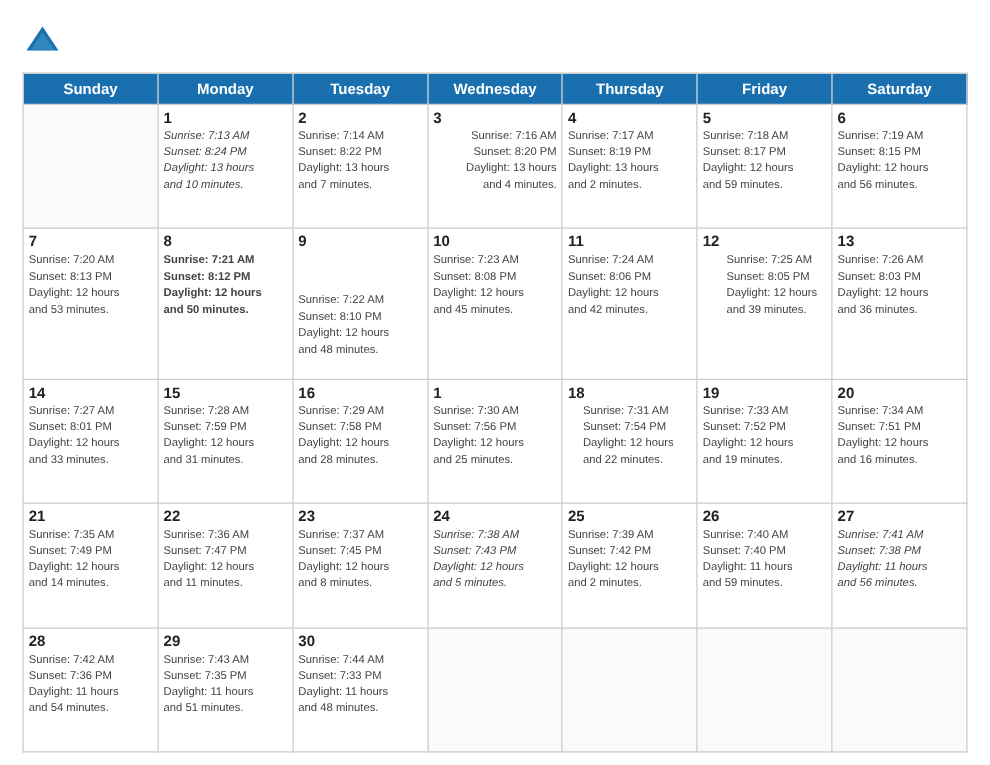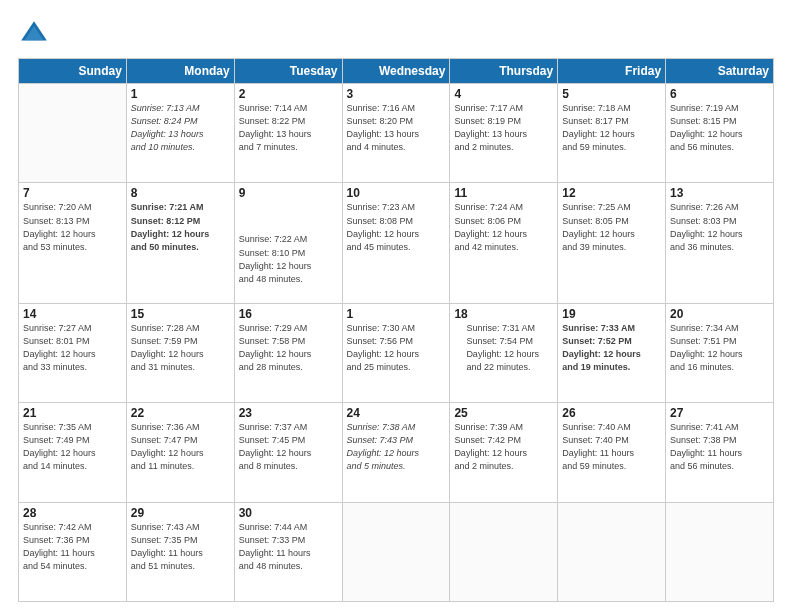--- a/index.html
+++ b/index.html
@@ -66,21 +66,21 @@
       width: 100%;
       flex: 1;
       table-layout: fixed;
     }
     .calendar th {
       background: #1a6faf;
       color: #fff;
       font-size: 12px;
       font-weight: bold;
       padding: 5px 4px;
-      text-align: right;
+      text-align: center;
       border: 1px solid #ccc;
     }
     .calendar td {
       border: 1px solid #ccc;
       vertical-align: top;
       padding: 3px 4px;
       font-size: 9.5px;
       color: #333;
       height: 88px;
     }
@@ -148,21 +148,21 @@
           </td>
           <td>
             <span class="day-num">2</span>
             <div class="day-info" style="white-space: pre-line;">Sunrise: 7:14 AM
 Sunset: 8:22 PM
 Daylight: 13 hours
 and 7 minutes.</div>
           </td>
           <td>
             <span class="day-num">3</span>
-            <div class="day-info" style="white-space: pre-line;">Sunrise: 7:16 AM
+            <div class="day-info" style="white-space: pre-line; text-align: right;">Sunrise: 7:16 AM
 Sunset: 8:20 PM
 Daylight: 13 hours
 and 4 minutes.</div>
           </td>
           <td>
             <span class="day-num">4</span>
             <div class="day-info" style="white-space: pre-line;">Sunrise: 7:17 AM
 Sunset: 8:19 PM
 Daylight: 13 hours
 and 2 minutes.</div>
@@ -213,21 +213,21 @@
           </td>
           <td>
             <span class="day-num">11</span>
             <div class="day-info" style="white-space: pre-line;">Sunrise: 7:24 AM
 Sunset: 8:06 PM
 Daylight: 12 hours
 and 42 minutes.</div>
           </td>
           <td>
             <span class="day-num">12</span>
-            <div class="day-info" style="white-space: pre-line;">Sunrise: 7:25 AM
+            <div class="day-info" style="white-space: pre-line; margin-left: 19px;">Sunrise: 7:25 AM
 Sunset: 8:05 PM
 Daylight: 12 hours
 and 39 minutes.</div>
           </td>
           <td>
             <span class="day-num">13</span>
             <div class="day-info" style="white-space: pre-line;">Sunrise: 7:26 AM
 Sunset: 8:03 PM
 Daylight: 12 hours
 and 36 minutes.</div>
@@ -264,21 +264,21 @@
           </td>
           <td>
             <span class="day-num">18</span>
             <div class="day-info" style="white-space: pre-line; margin-left: 12px;">Sunrise: 7:31 AM
 Sunset: 7:54 PM
 Daylight: 12 hours
 and 22 minutes.</div>
           </td>
           <td>
             <span class="day-num">19</span>
-            <div class="day-info" style="white-space: pre-line; font-weight: bold;">Sunrise: 7:33 AM
+            <div class="day-info" style="white-space: pre-line;">Sunrise: 7:33 AM
 Sunset: 7:52 PM
 Daylight: 12 hours
 and 19 minutes.</div>
           </td>
           <td>
             <span class="day-num">20</span>
             <div class="day-info" style="white-space: pre-line;">Sunrise: 7:34 AM
 Sunset: 7:51 PM
 Daylight: 12 hours
 and 16 minutes.</div>
@@ -322,21 +322,21 @@
           </td>
           <td>
             <span class="day-num">26</span>
             <div class="day-info" style="white-space: pre-line;">Sunrise: 7:40 AM
 Sunset: 7:40 PM
 Daylight: 11 hours
 and 59 minutes.</div>
           </td>
           <td>
             <span class="day-num">27</span>
-            <div class="day-info" style="white-space: pre-line;">Sunrise: 7:41 AM
+            <div class="day-info" style="white-space: pre-line; font-style: italic;">Sunrise: 7:41 AM
 Sunset: 7:38 PM
 Daylight: 11 hours
 and 56 minutes.</div>
           </td>
         </tr>
         <tr>
           <td>
             <span class="day-num">28</span>
             <div class="day-info" style="white-space: pre-line;">Sunrise: 7:42 AM
 Sunset: 7:36 PM

